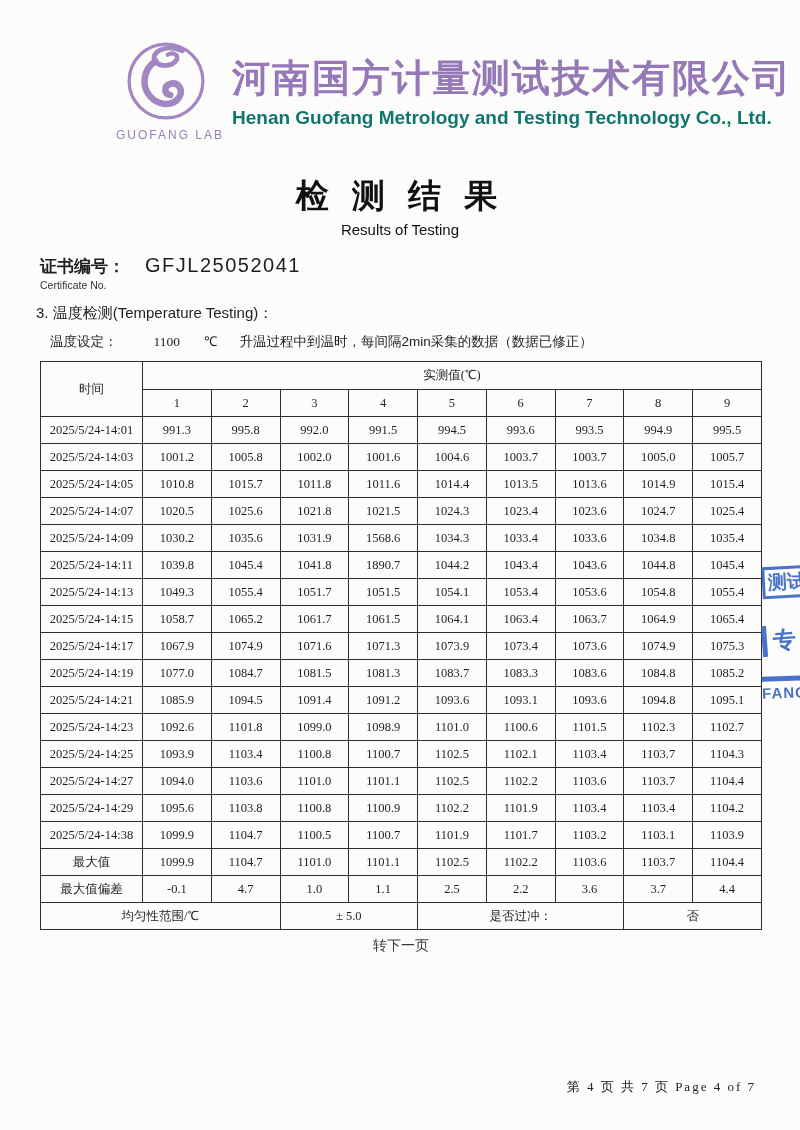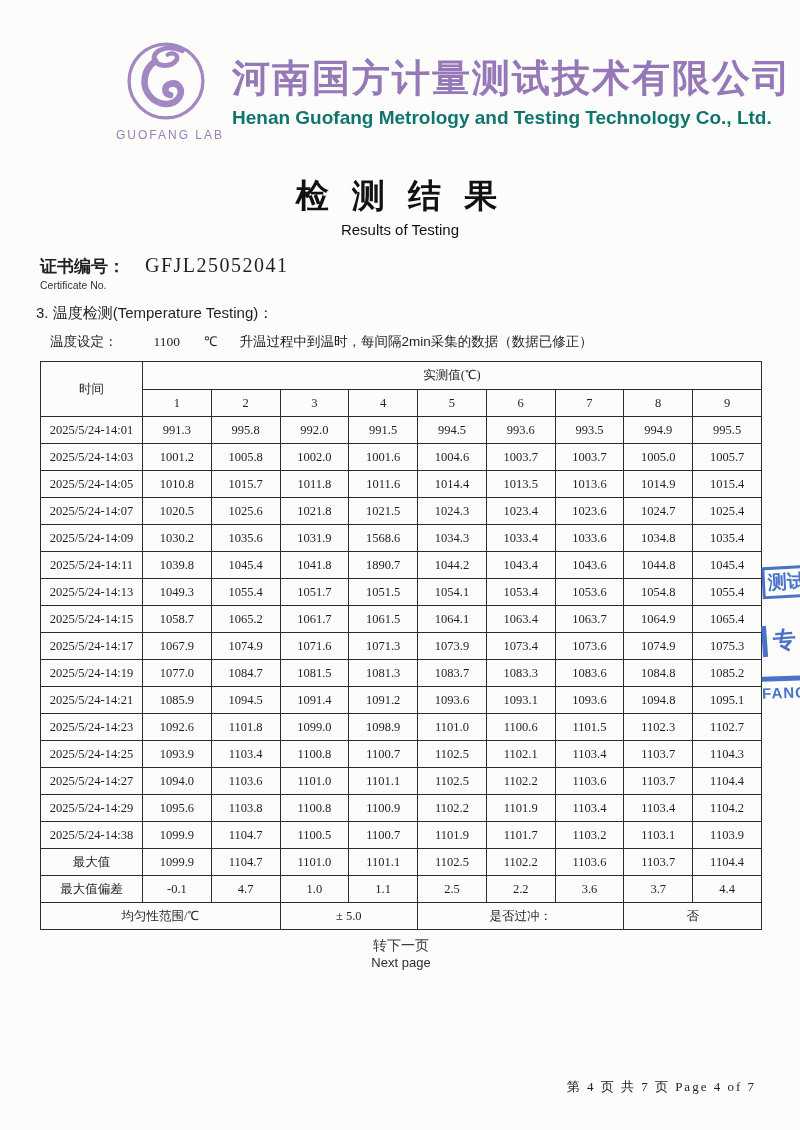--- a/index.html
+++ b/index.html
@@ -17,21 +17,21 @@
   .company-cn { font-size:38px; font-weight:600; letter-spacing:2px; color:#9678b8; white-space:nowrap; }
   .company-en { margin-top:3px; font-size:19px; font-weight:700; color:#0f766e; white-space:nowrap; }
   
   .doc-title { text-align:center; margin-top:32px; }
   .doc-title-cn { font-size:33px; font-weight:700; letter-spacing:7px; color:#111; }
   .doc-title-en { font-size:15px; font-weight:400; margin-top:2px; color:#111; }
   
   .cert-block { margin:16px 0 0 40px; }
   .cert-line { display:flex; align-items:baseline; }
   .cert-label { font-size:17px; font-weight:700; }
-  .cert-number { font-family:Liberation Serif, serif; font-size:20px; margin-left:20px; letter-spacing:1.5px; }
+  .cert-number { font-family:Liberation Sans, sans-serif; font-size:20px; margin-left:20px; letter-spacing:1.5px; }
   .cert-sub { font-size:10.5px; color:#333; margin-top:1px; }
   
   .section-heading { margin:13px 0 0 36px; font-size:15px; }
   .setting-line { margin:9px 0 0 50px; font-size:13.5px; }
   .setting-value { margin:0 24px 0 36px; font-family:"Liberation Serif", serif; }
   .setting-note { margin-left:22px; }
   
   table.measure {
     margin:10px 0 0 40px; width:722px; border-collapse:collapse; table-layout:fixed;
     font-family:"Liberation Serif", serif; font-size:12.5px; text-align:center;
@@ -348,21 +348,20 @@
         <td colspan="3">均匀性范围/℃</td>
         <td colspan="2">± 5.0</td>
         <td colspan="3">是否过冲：</td>
         <td colspan="2">否</td>
       </tr>
     </tbody>
   </table>
 
   <div class="next-block">
     <div class="next-cn">转下一页</div>
-    <div class="next-en">Next page</div>
   </div>
 
   <div class="footer">第 4 页 共 7 页 Page 4 of 7</div>
 
   <div class="stamp-frag stamp-top">测试</div>
   <div class="stamp-frag stamp-mid">专</div>
   <div class="stamp-frag stamp-bottom">FANG</div>
 
 </div>
 

